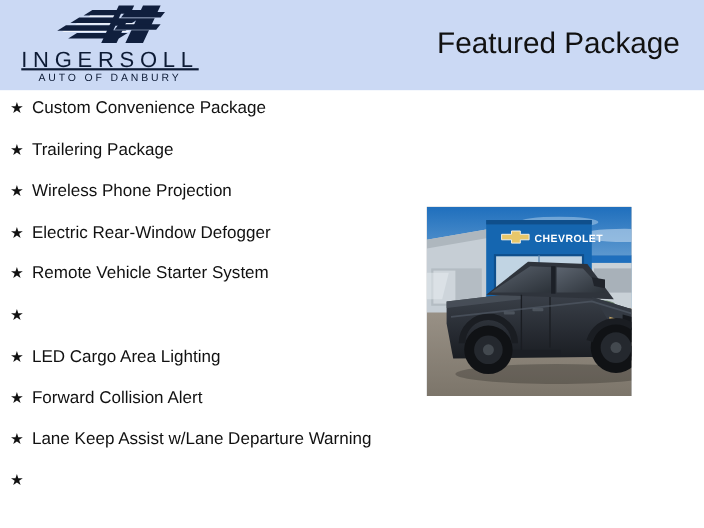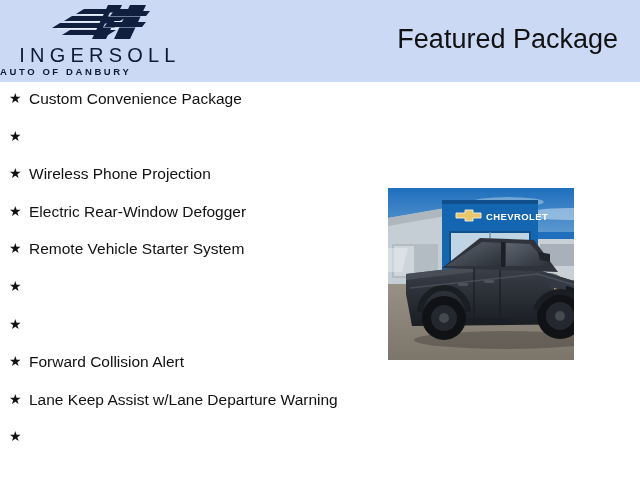--- a/index.html
+++ b/index.html
@@ -39,27 +39,29 @@
     position: absolute;
     left: 0; top: 44px;
     width: 200px;
     text-align: center;
     font-size: 20px;
     font-weight: 400;
     letter-spacing: 5.2px;
     color: #0d1b35;
     line-height: 22px;
     white-space: nowrap;
+    text-decoration: underline;
   }
   .brand-sub {
     position: absolute;
     left: 0; top: 66px;
     width: 200px;
+    text-align: center;
     font-size: 9.5px;
-    font-weight: bold;
+    font-weight: normal;
     letter-spacing: 2.6px;
     color: #0d1b35;
     line-height: 11px;
     white-space: nowrap;
   }
   .header-title {
     position: absolute;
     right: 22px;
     top: 24px;
     font-size: 27px;
@@ -159,38 +161,40 @@
   <div class="header-title">Featured Package</div>
 </div>
 
 <ul class="feature-list">
   <li class="feature-item">
     <span class="star-icon">★</span>
     <span class="feature-label">Custom Convenience Package</span>
   </li>
   <li class="feature-item">
     <span class="star-icon">★</span>
+    <span class="feature-label">Trailering Package</span>
   </li>
   <li class="feature-item">
     <span class="star-icon">★</span>
     <span class="feature-label">Wireless Phone Projection</span>
   </li>
   <li class="feature-item">
     <span class="star-icon">★</span>
     <span class="feature-label">Electric Rear-Window Defogger</span>
   </li>
   <li class="feature-item">
     <span class="star-icon">★</span>
     <span class="feature-label">Remote Vehicle Starter System</span>
   </li>
   <li class="feature-item">
     <span class="star-icon">★</span>
   </li>
   <li class="feature-item">
     <span class="star-icon">★</span>
+    <span class="feature-label">LED Cargo Area Lighting</span>
   </li>
   <li class="feature-item">
     <span class="star-icon">★</span>
     <span class="feature-label">Forward Collision Alert</span>
   </li>
   <li class="feature-item">
     <span class="star-icon">★</span>
     <span class="feature-label">Lane Keep Assist w/Lane Departure Warning</span>
   </li>
   <li class="feature-item">

